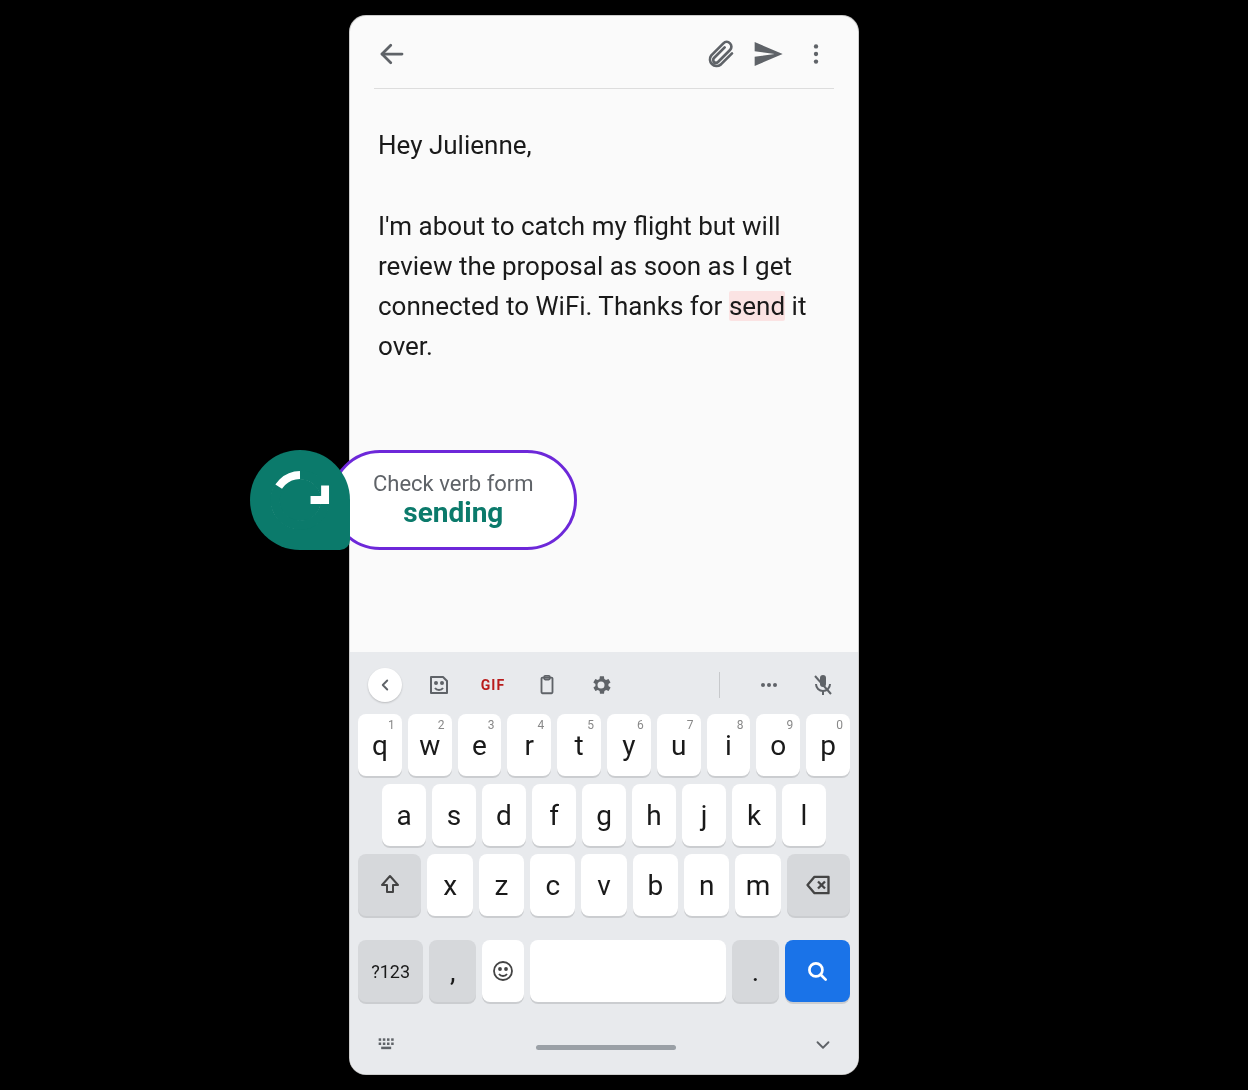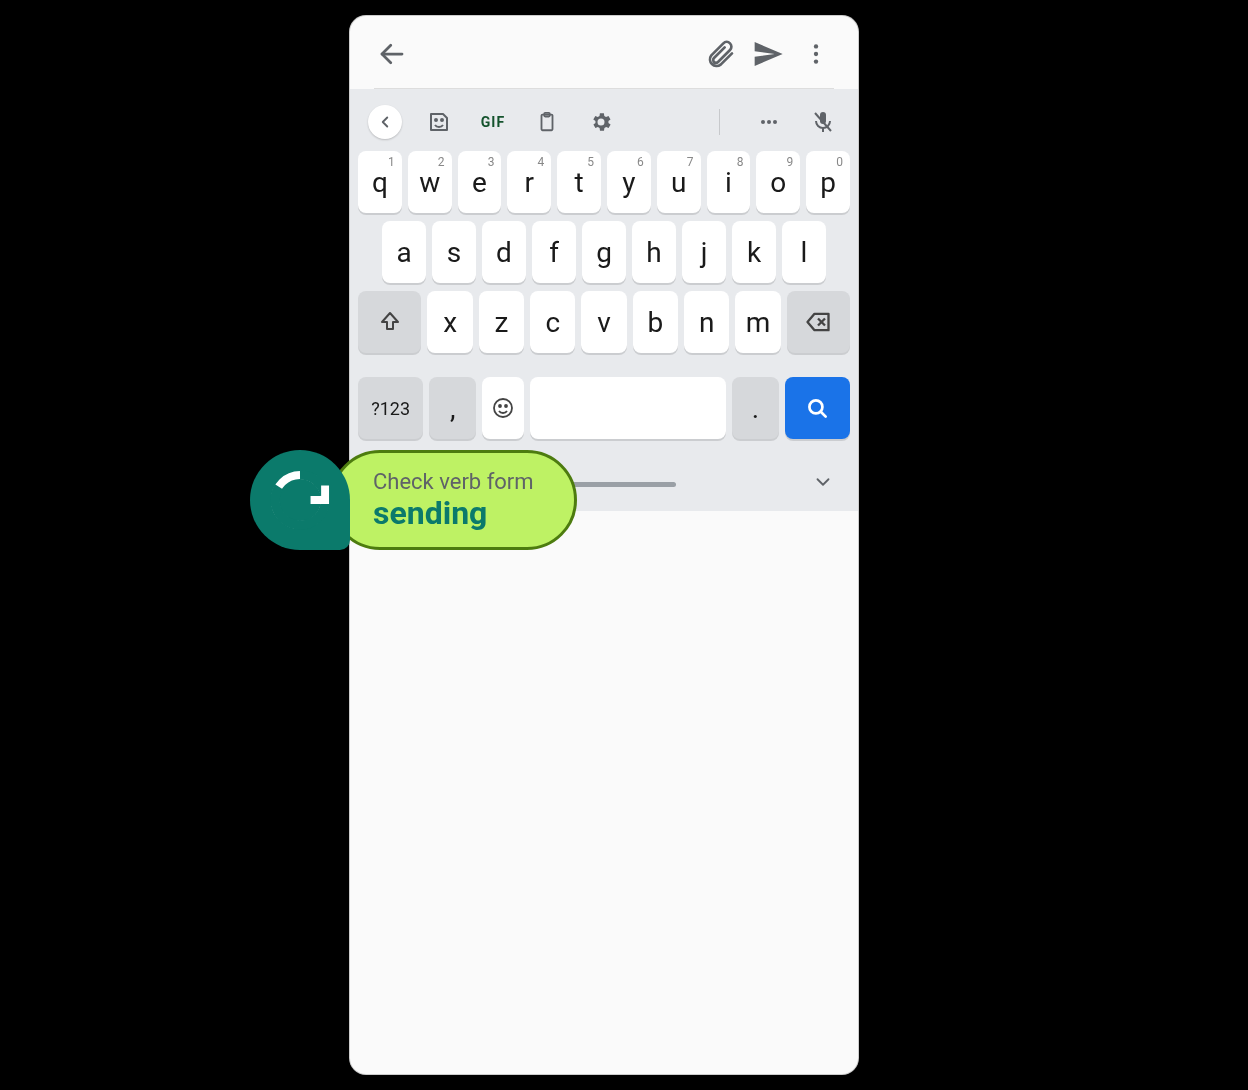--- a/index.html
+++ b/index.html
@@ -61,39 +61,40 @@
   .sugg-g {
     width: 100px; height: 100px;
     background: #0b7a6b;
     border-radius: 50% 50% 10% 50%;
     display:flex; align-items:center; justify-content:center;
     z-index: 2;
   }
   .sugg-g svg { width: 66px; height: 66px; }
   .sugg-pill {
     margin-left: -20px;
-    background: #bef264;
-    border: 3px solid #4d7c0f;
+    background: #ffffff;
+    border: 3px solid #6d28d9;
     border-radius: 52px;
     padding: 14px 40px 14px 40px;
     display:flex; flex-direction:column; justify-content:center;
     z-index: 1;
+    align-items: center;
   }
   .sugg-title { color: #5f6368; font-size: 22px; }
-  .sugg-word { color: #0b7a6b; font-size: 32px; font-weight: 700; }
+  .sugg-word { color: #0b7a6b; font-size: 28px; font-weight: 700; }
 
   .keyboard {
     background: #e8eaed;
     padding: 10px 6px 4px 6px;
     display:flex; flex-direction:column; gap: 8px;
   }
   .kb-toolbar {
     display:flex; align-items:center; gap: 20px;
     padding: 6px 12px 4px 12px;
-    color: #14532d;
+    color: #b91c1c;
   }
   .kb-toolbar .kb-tb-sep { width:1px; height:26px; background:#c7c9cc; margin-left:auto; }
   .kb-tb-item { display:flex; align-items:center; justify-content:center; width:34px; height:34px; }
   .kb-tb-chev { background:#fff; border-radius:50%; box-shadow:0 1px 2px rgba(0,0,0,.2); }
   .kb-row { display:flex; gap:6px; padding: 0 2px; }
   .kb-row.r2 { padding: 0 26px; }
   .key {
     flex:1;
     background:#fff;
     border-radius:8px;
@@ -147,20 +148,25 @@
       <svg viewBox="0 0 24 24" width="26" height="26" fill="currentColor">
           <circle cx="12" cy="5" r="2"></circle>
           <circle cx="12" cy="12" r="2"></circle>
           <circle cx="12" cy="19" r="2"></circle>
         </svg>
     </div>
   </div>
 
   <div class="divider"></div>
 
+  <div class="compose">
+    <div>Hey Julienne,</div>
+    <br>
+    <span>I'm about to catch my flight but will review the proposal as soon as I get connected to WiFi. Thanks for </span><span class="err">send</span><span> it over.</span>
+  </div>
 
   <div class="keyboard">
     <div class="kb-toolbar">
       <div class="kb-tb-item kb-tb-chev">
         <svg viewBox="0 0 24 24" width="18" height="18" fill="none" stroke="#5f6368" stroke-width="2.5" stroke-linecap="round" stroke-linejoin="round">
             <polyline points="15 18 9 12 15 6"></polyline>
           </svg>
       </div>
       <div class="kb-tb-item">
         <svg viewBox="0 0 24 24" width="24" height="24" fill="none" stroke="#5f6368" stroke-width="2" stroke-linejoin="round">

